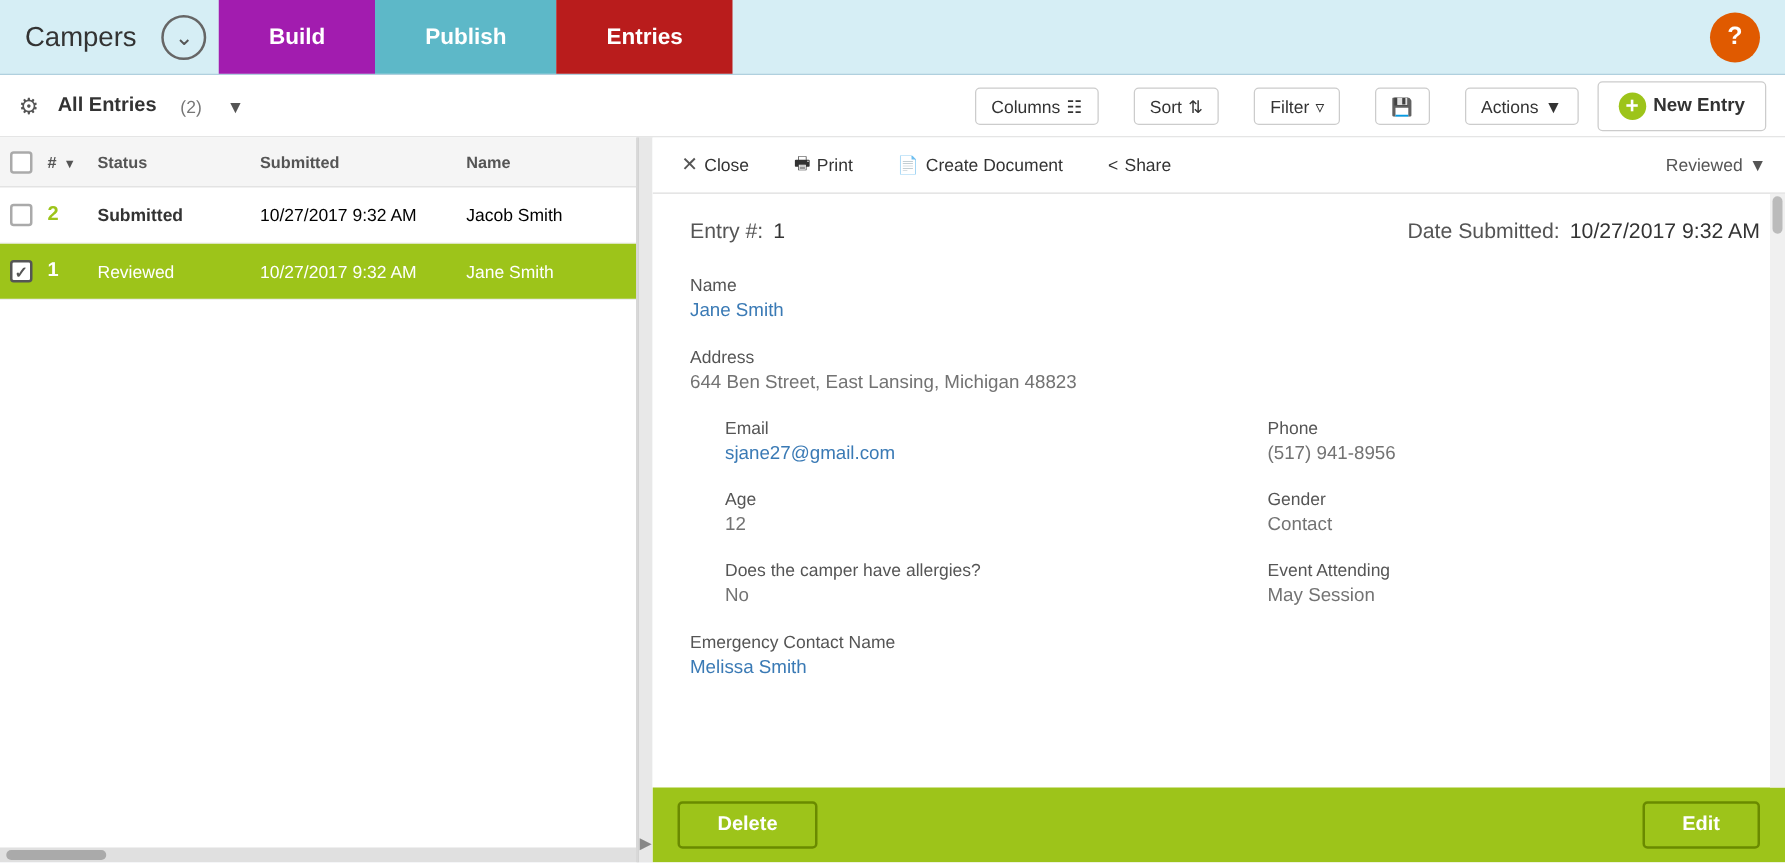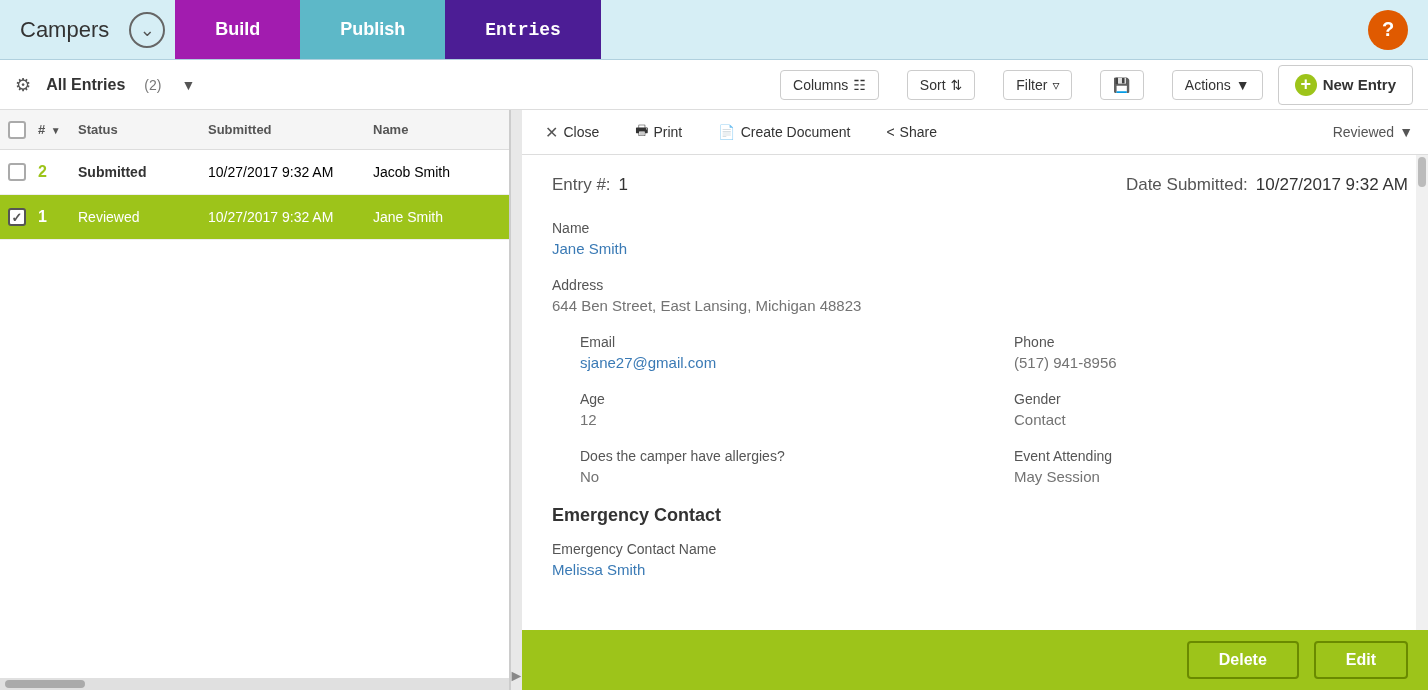--- a/index.html
+++ b/index.html
@@ -38,21 +38,21 @@
       display: flex; align-items: center; justify-content: center;
       padding: 0 40px;
       font-size: 18px;
       font-weight: bold;
       color: white;
       cursor: pointer;
       height: 100%;
     }
     .nav-tab.build { background: #a21caf; }
     .nav-tab.publish { background: #5db8c8; }
-    .nav-tab.entries { background: #4c1d95; font-family: Liberation Mono, monospace; }
+    .nav-tab.entries { background: #b91c1c; }
     .help-btn {
       margin-left: auto;
       width: 40px; height: 40px;
       background: #e05a00;
       border-radius: 50%;
       display: flex; align-items: center; justify-content: center;
       color: white;
       font-size: 20px;
       font-weight: bold;
       margin-right: 20px;
@@ -288,21 +288,21 @@
       color: #333;
       margin: 20px 0 15px 0;
     }
 
     
     .entry-actions {
       height: 60px;
       background: #9dc41a;
       display: flex;
       align-items: center;
-      justify-content: flex-end;
+      justify-content: space-between;
       padding: 0 20px;
       gap: 15px;
       flex: 0 0 60px;
     }
     .action-btn {
       padding: 8px 30px;
       border: 2px solid #6a8a00;
       background: #9dc41a;
       color: white;
       font-size: 16px;
@@ -506,21 +506,20 @@
         <div class="fields-col">
           <div class="field-label">Does the camper have allergies?</div>
           <div class="field-value dark">No</div>
         </div>
         <div class="fields-col">
           <div class="field-label">Event Attending</div>
           <div class="field-value dark">May Session</div>
         </div>
       </div>
 
-      <div class="section-heading">Emergency Contact</div>
 
       <div class="field-section">
         <div class="field-label">Emergency Contact Name</div>
         <div class="field-value">Melissa Smith</div>
       </div>
 
     </div>
 
     <div class="scrollbar-right">
       <div class="scrollbar-right-thumb"></div>

